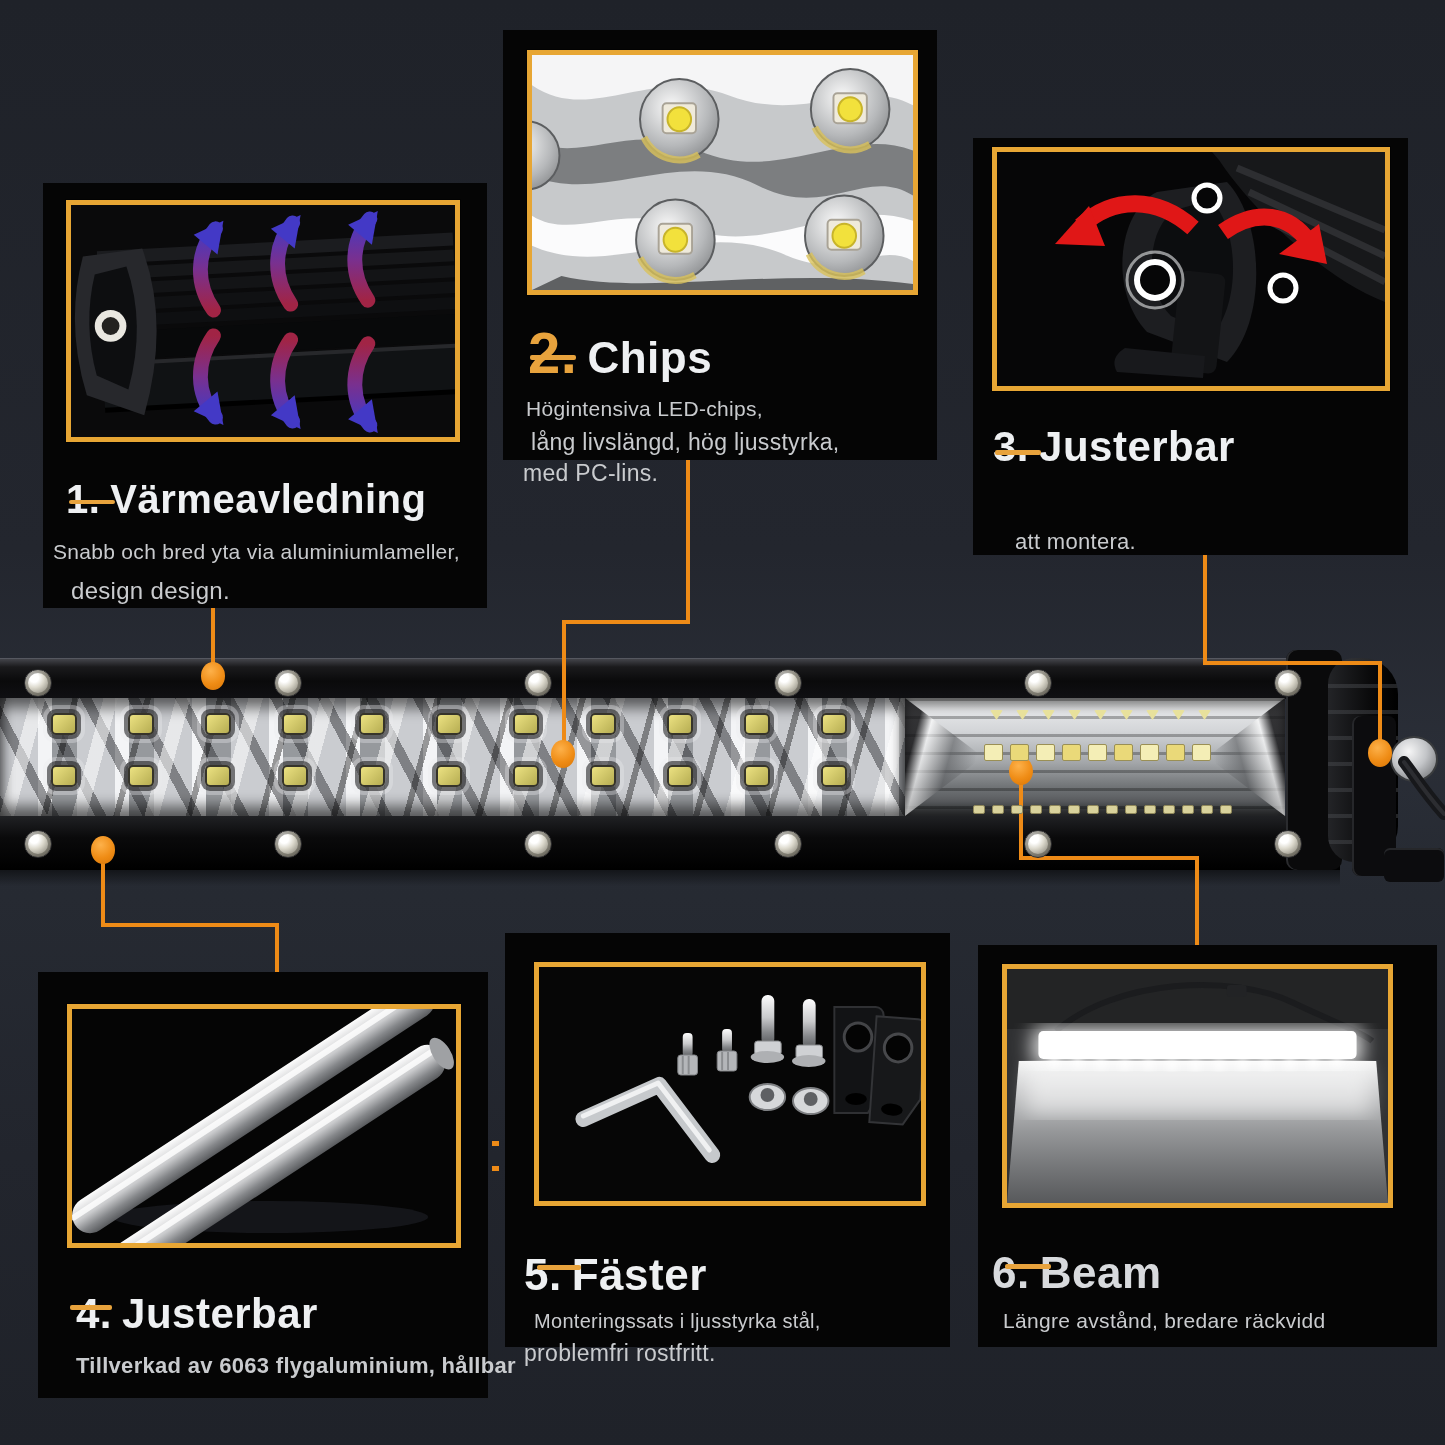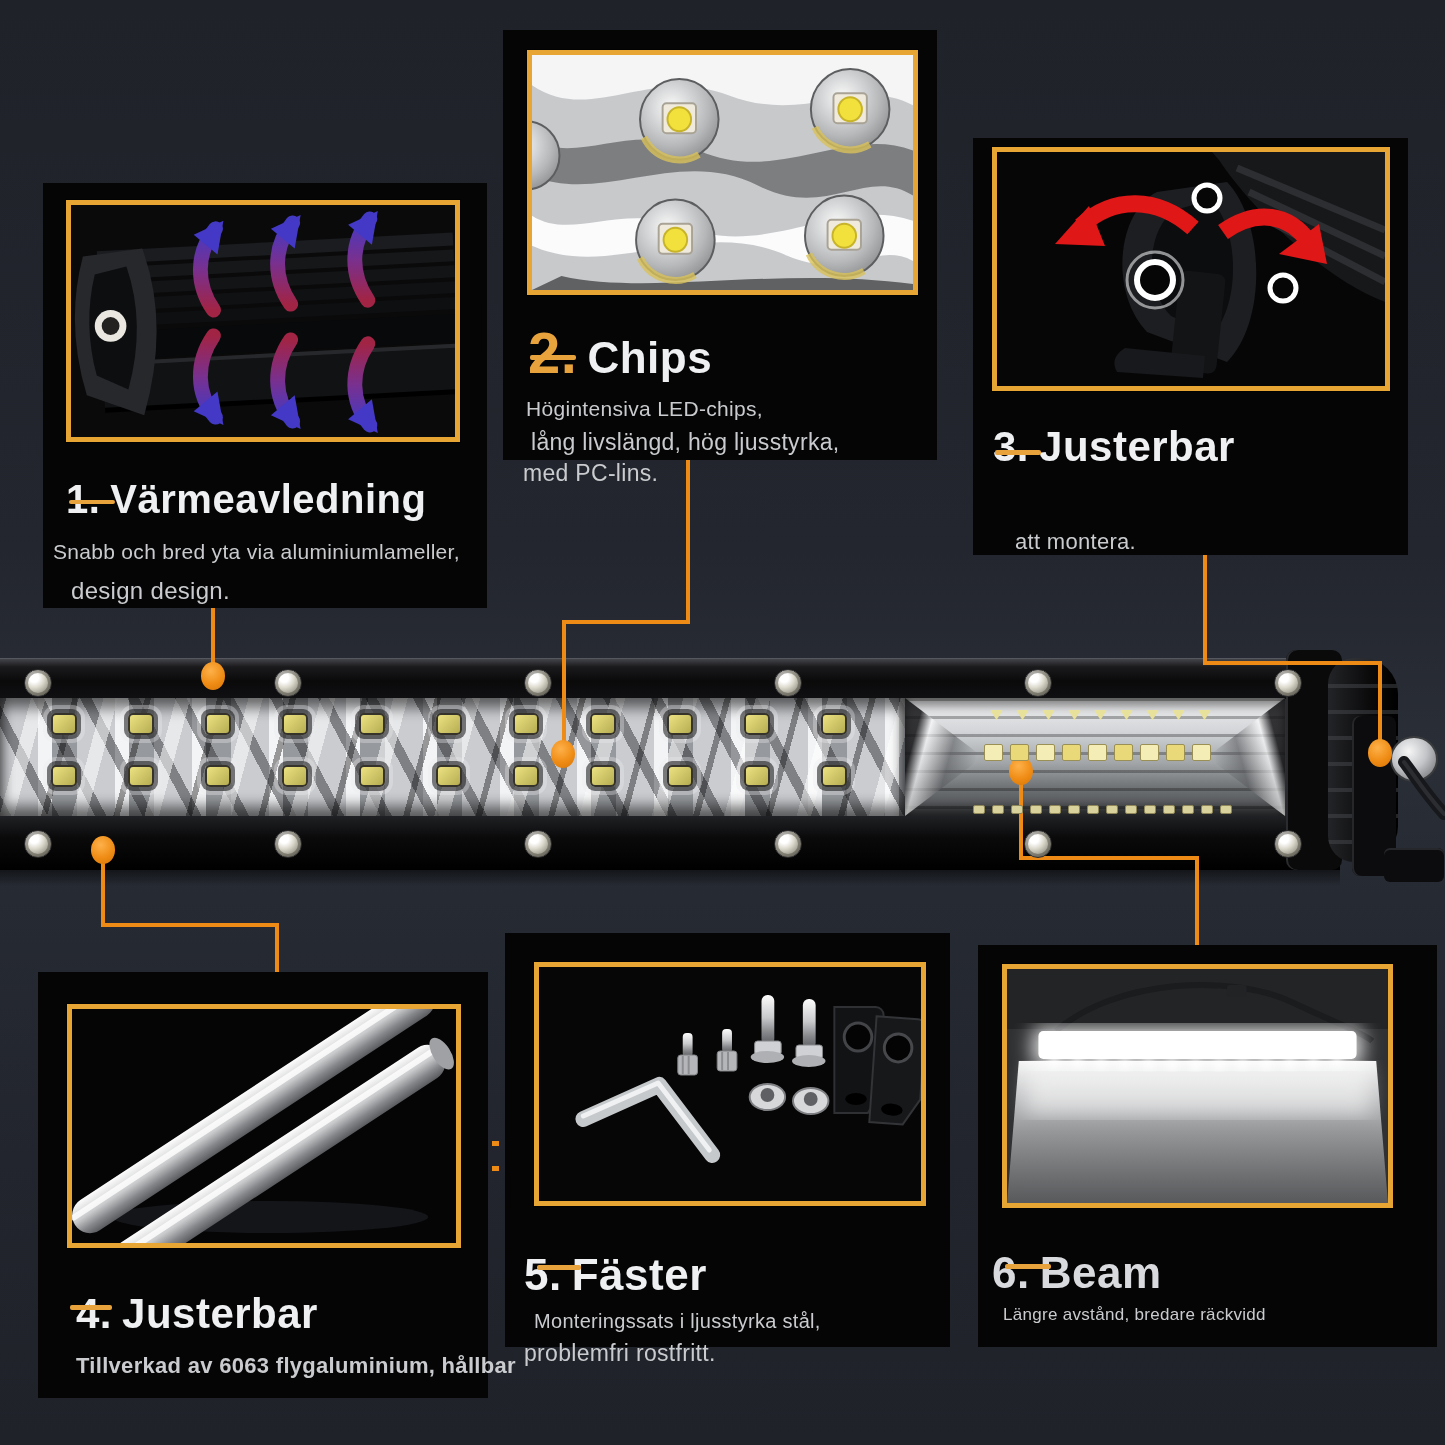--- a/index.html
+++ b/index.html
@@ -379,21 +379,21 @@
             <circle cx="312" cy="93" r="5"></circle>
           <circle cx="336" cy="92" r="5"></circle>
         </g>
       </svg>
     </div>
     <h2 class="ptitle" style="left:14px;top:266px;font-size:44px;color:#d8dadd;">
       <span class="num">6.</span>
       <span class="ttl">Beam</span>
     </h2>
     <div class="underline" style="left:27px;top:319px;width:46px;height:5px;"></div>
-    <p class="bline" style="left:25px;top:343px;font-size:17px;">Längre avstånd, bredare räckvidd</p>
+    <p class="bline" style="left:25px;top:343px;font-size:21px;">Längre avstånd, bredare räckvidd</p>
   </section>
 
 <div class="screw" style="position: absolute; left: 24px; top: 669px; width: 26px; height: 26px;"></div>
     <div class="screw" style="position: absolute; left: 24px; top: 830px; width: 26px; height: 26px;"></div>
     <div class="screw" style="position: absolute; left: 274px; top: 669px; width: 26px; height: 26px;"></div>
     <div class="screw" style="position: absolute; left: 274px; top: 830px; width: 26px; height: 26px;"></div>
     <div class="screw" style="position: absolute; left: 524px; top: 669px; width: 26px; height: 26px;"></div>
     <div class="screw" style="position: absolute; left: 524px; top: 830px; width: 26px; height: 26px;"></div>
     <div class="screw" style="position: absolute; left: 774px; top: 669px; width: 26px; height: 26px;"></div>
     <div class="screw" style="position: absolute; left: 774px; top: 830px; width: 26px; height: 26px;"></div>

